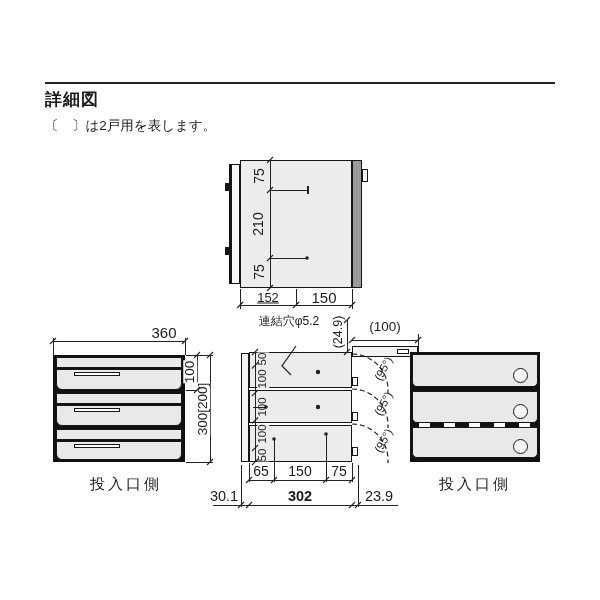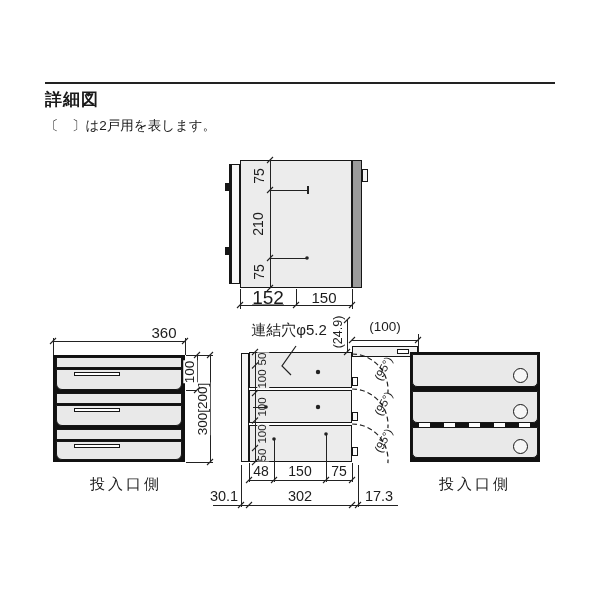--- a/index.html
+++ b/index.html
@@ -45,21 +45,21 @@
   <div class="hl" style="left:271px;top:258px;width:37px;"></div>
 
   <div class="lbl rot" style="left:259px;top:176px;">75</div>
   <div class="lbl rot" style="left:258px;top:224px;">210</div>
   <div class="lbl rot" style="left:259px;top:272px;">75</div>
 
   <div class="vl" style="left:240px;top:289px;height:20px;"></div>
   <div class="vl" style="left:352px;top:289px;height:20px;"></div>
   <div class="vl" style="left:296px;top:289px;height:17px;"></div>
   <div class="hl" style="left:240px;top:305px;width:112px;"></div>
-  <div class="lbl" style="left:268px;top:297px;font-size:19px;text-decoration:underline;">152</div>
+  <div class="lbl" style="left:268px;top:297px;font-size:13px;text-decoration:underline;">152</div>
   <div class="lbl" style="left:324px;top:297px;font-size:15px;">150</div>
 </div>
 
 <div>
   <div class="vl" style="left:53px;top:338px;height:17px;"></div>
   <div class="vl" style="left:185px;top:338px;height:17px;"></div>
   <div class="hl" style="left:53px;top:341px;width:132px;"></div>
   <div class="lbl" style="left:119px;top:332px;font-size:15px;margin-left:45px;">360</div>
 
   <div class="abs" style="left:53px;top:355px;width:132px;height:107px;background:#111;border:2px solid #111;box-sizing:border-box;"></div>
@@ -101,50 +101,50 @@
 
   <div class="vl" style="left:255px;top:352px;height:110px;width:1px;"></div>
   <div class="lbl rot" style="left:263px;top:359px;font-size:11.5px;background:#ececec;">50</div>
   <div class="lbl rot" style="left:263px;top:379px;font-size:11.5px;background:#ececec;">100</div>
   <div class="lbl rot" style="left:263px;top:407px;font-size:11.5px;background:#ececec;">100</div>
   <div class="lbl rot" style="left:263px;top:434px;font-size:11.5px;background:#ececec;">100</div>
   <div class="lbl rot" style="left:263px;top:455px;font-size:11.5px;background:#ececec;">50</div>
 
   <div class="hl" style="left:253px;top:407px;width:12px;width:12px;"></div>
 
-  <div class="lbl" style="left:289px;top:329px;font-size:15px;text-align:center;">連結穴φ5.2</div>
+  <div class="lbl" style="left:289px;top:321px;font-size:12px;text-align:center;">連結穴φ5.2</div>
   <div class="vl" style="left:347px;top:319px;height:33px;width:1px;"></div>
   <div class="lbl rot" style="left:338px;top:332px;font-size:12.5px;background:#fff;">(24.9)</div>
   <div class="lbl" style="left:385px;top:327px;font-size:13.5px;">(100)</div>
   <div class="hl" style="left:352px;top:340px;width:66px;"></div>
   <div class="vl" style="left:418px;top:334px;height:18px;width:1px;"></div>
 
   <div class="box" style="left:352px;top:346px;width:66px;height:11px;background:#f2f2f2;border-width:1.4px;">
     <div class="slot" style="left:44px;top:2px;width:12px;height:5px;"></div>
   </div>
 
   <div class="lbl rot60" style="left:384px;top:369px;font-size:11.5px;">(95°)</div>
   <div class="lbl rot60" style="left:384px;top:404px;font-size:11.5px;">(95°)</div>
   <div class="lbl rot60" style="left:384px;top:441px;font-size:11.5px;">(95°)</div>
 
   <div class="vl" style="left:249px;top:463px;height:19px;width:1px;"></div>
   <div class="vl" style="left:274px;top:438px;height:44px;width:1px;"></div>
   <div class="vl" style="left:326px;top:433px;height:49px;width:1px;"></div>
   <div class="vl" style="left:352px;top:463px;height:19px;width:1px;"></div>
   <div class="hl" style="left:249px;top:480px;width:103px;"></div>
-  <div class="lbl" style="left:261px;top:471px;font-size:14px;">48</div>
+  <div class="lbl" style="left:261px;top:471px;font-size:14px;">65</div>
   <div class="lbl" style="left:300px;top:471px;font-size:14px;">150</div>
   <div class="lbl" style="left:339px;top:471px;font-size:14px;">75</div>
 
   <div class="vl" style="left:241px;top:465px;height:42px;width:1px;"></div>
   <div class="vl" style="left:358px;top:465px;height:42px;width:1px;"></div>
   <div class="hl" style="left:213px;top:505px;width:185px;"></div>
   <div class="lbl" style="left:224px;top:496px;font-size:14.5px;">30.1</div>
-  <div class="lbl" style="left:300px;top:496px;font-size:14.5px;">302</div>
-  <div class="lbl" style="left:379px;top:496px;font-size:14.5px;">17.3</div>
+  <div class="lbl" style="left:300px;top:496px;font-size:14.5px;font-weight:bold;">302</div>
+  <div class="lbl" style="left:379px;top:496px;font-size:14.5px;">23.9</div>
 </div>
 
 <div>
   <div class="abs" style="left:410px;top:352px;width:130px;height:110px;background:#111;border:2px solid #111;box-sizing:border-box;"></div>
   <div class="tier-flap" style="left:412px;top:354px;width:126px;height:33px;border-radius:0 0 5px 5px;">
     <div class="lock-circle" style="left:100px;top:13px;"></div>
   </div>
   <div class="tier-flap" style="left:412px;top:391px;width:126px;height:32px;border-radius:0 0 5px 5px;">
     <div class="lock-circle" style="left:100px;top:12px;"></div>
   </div>

